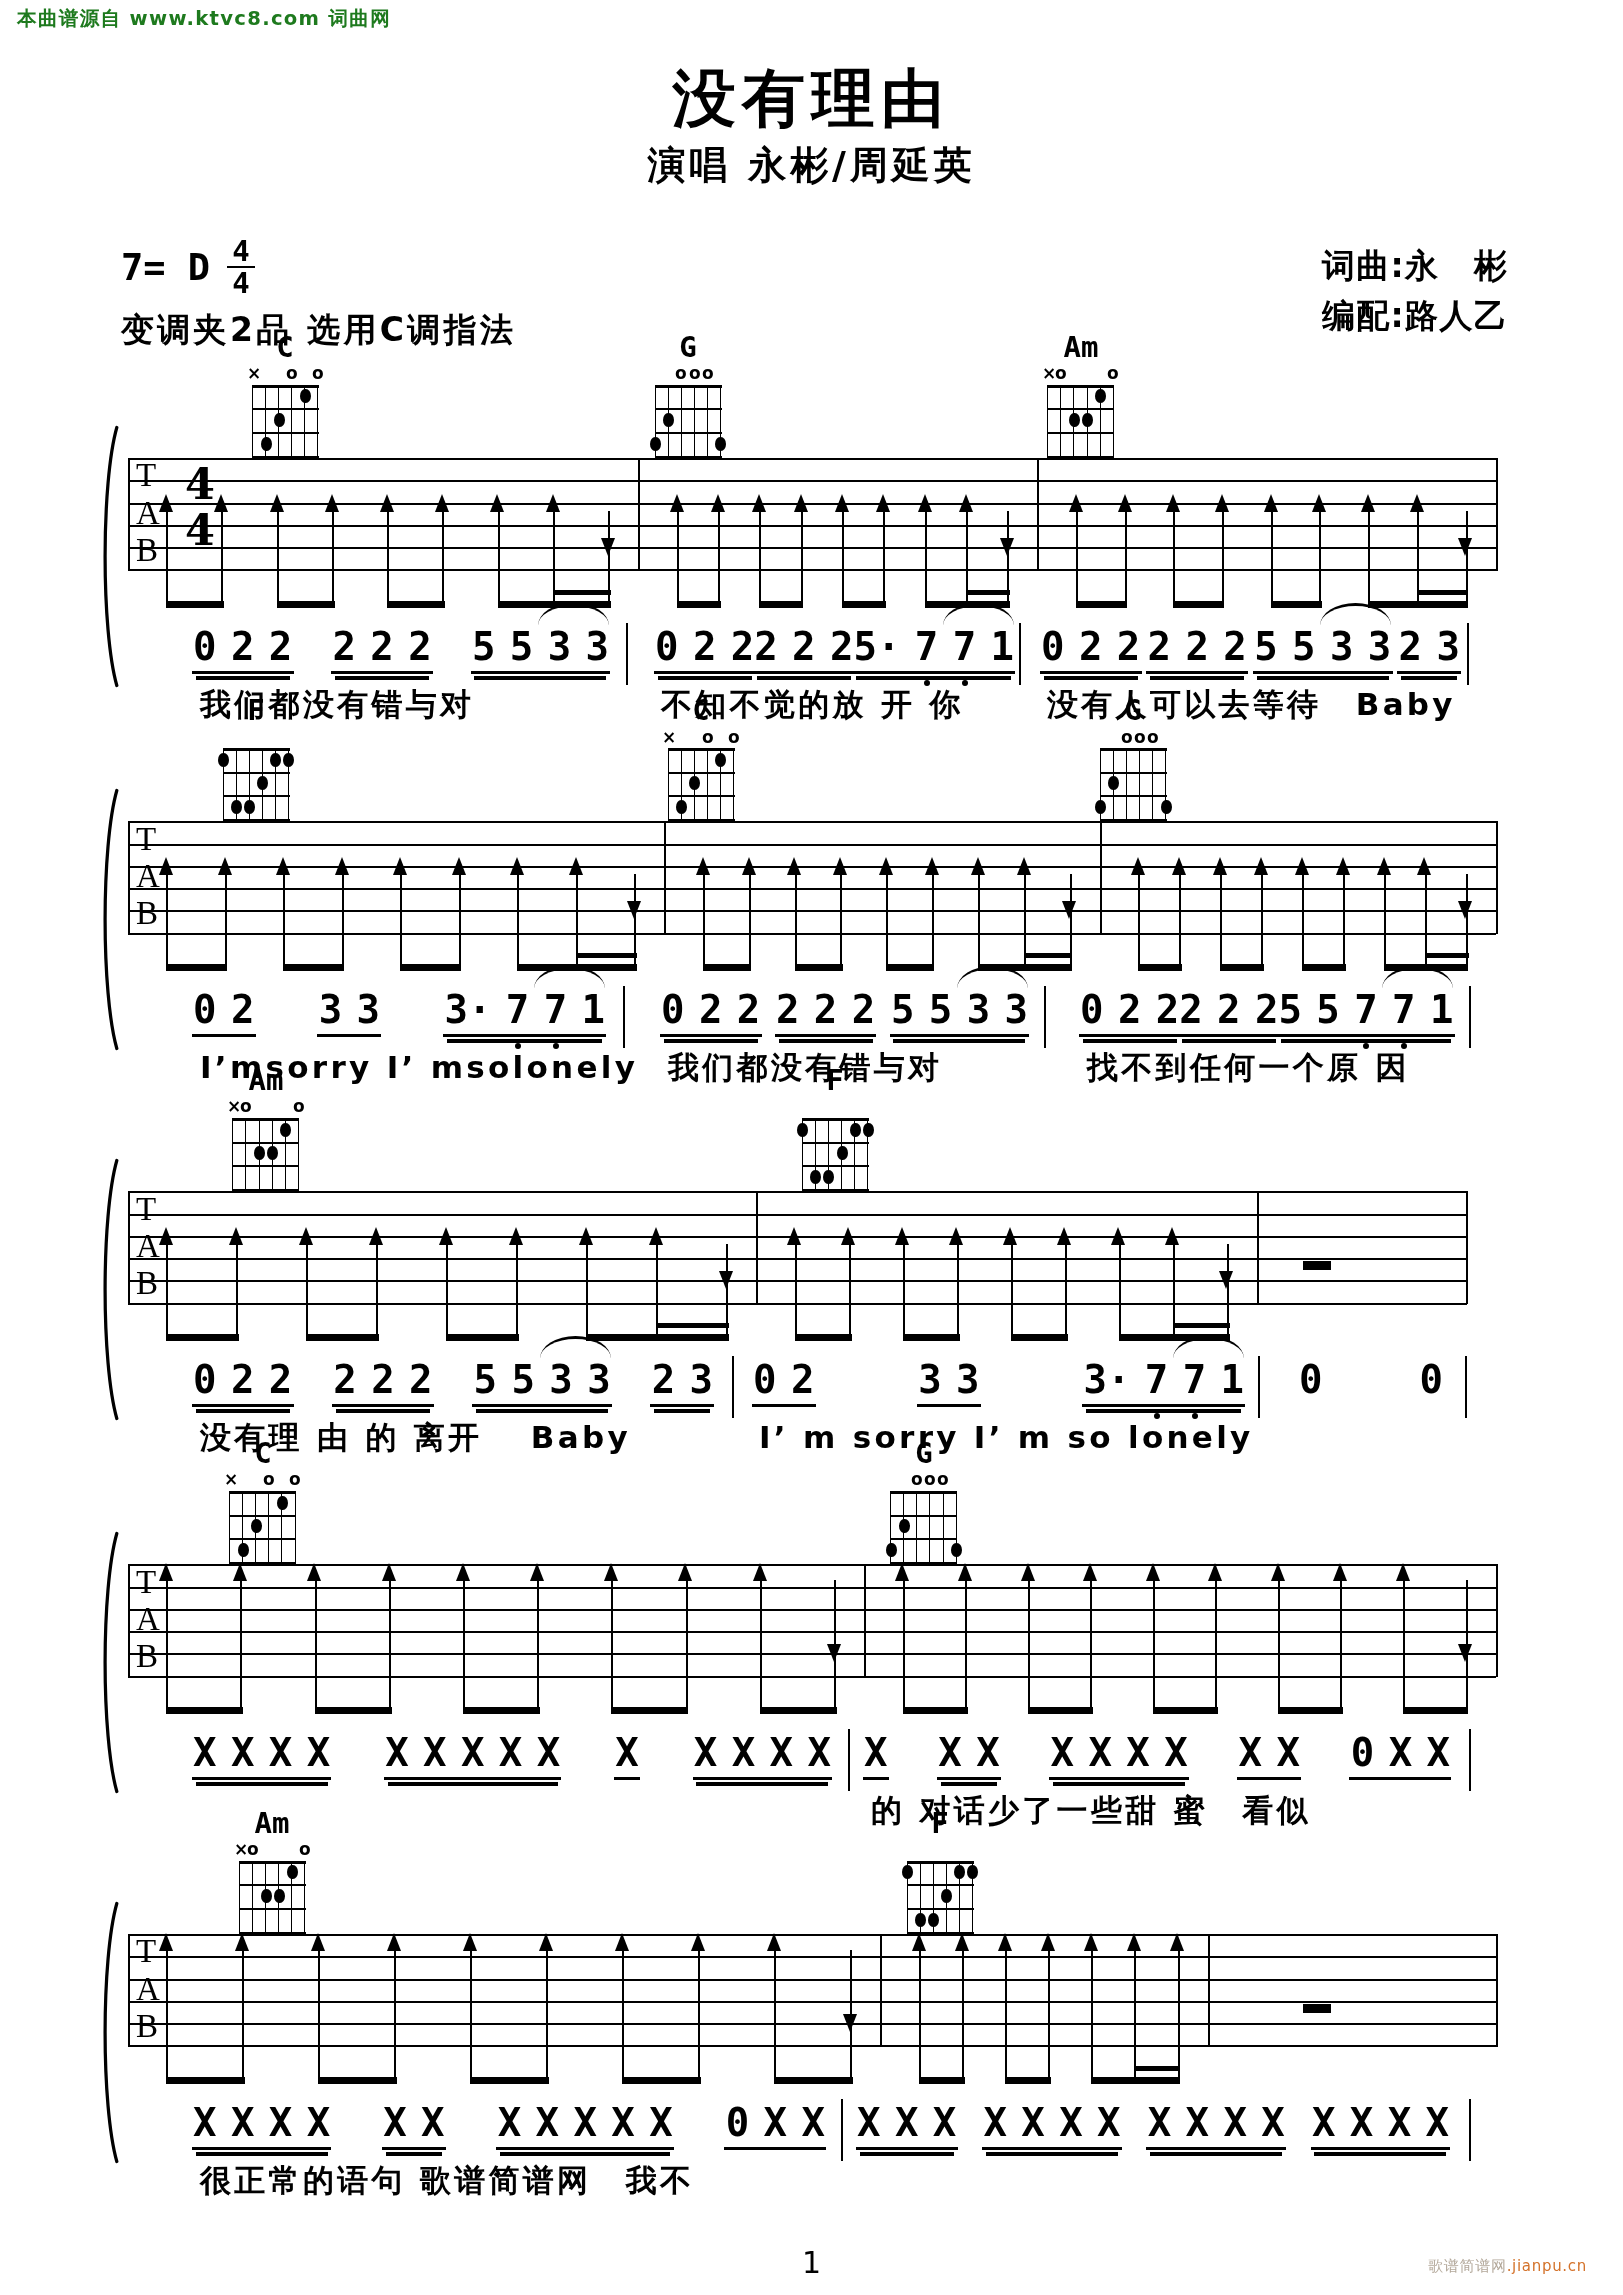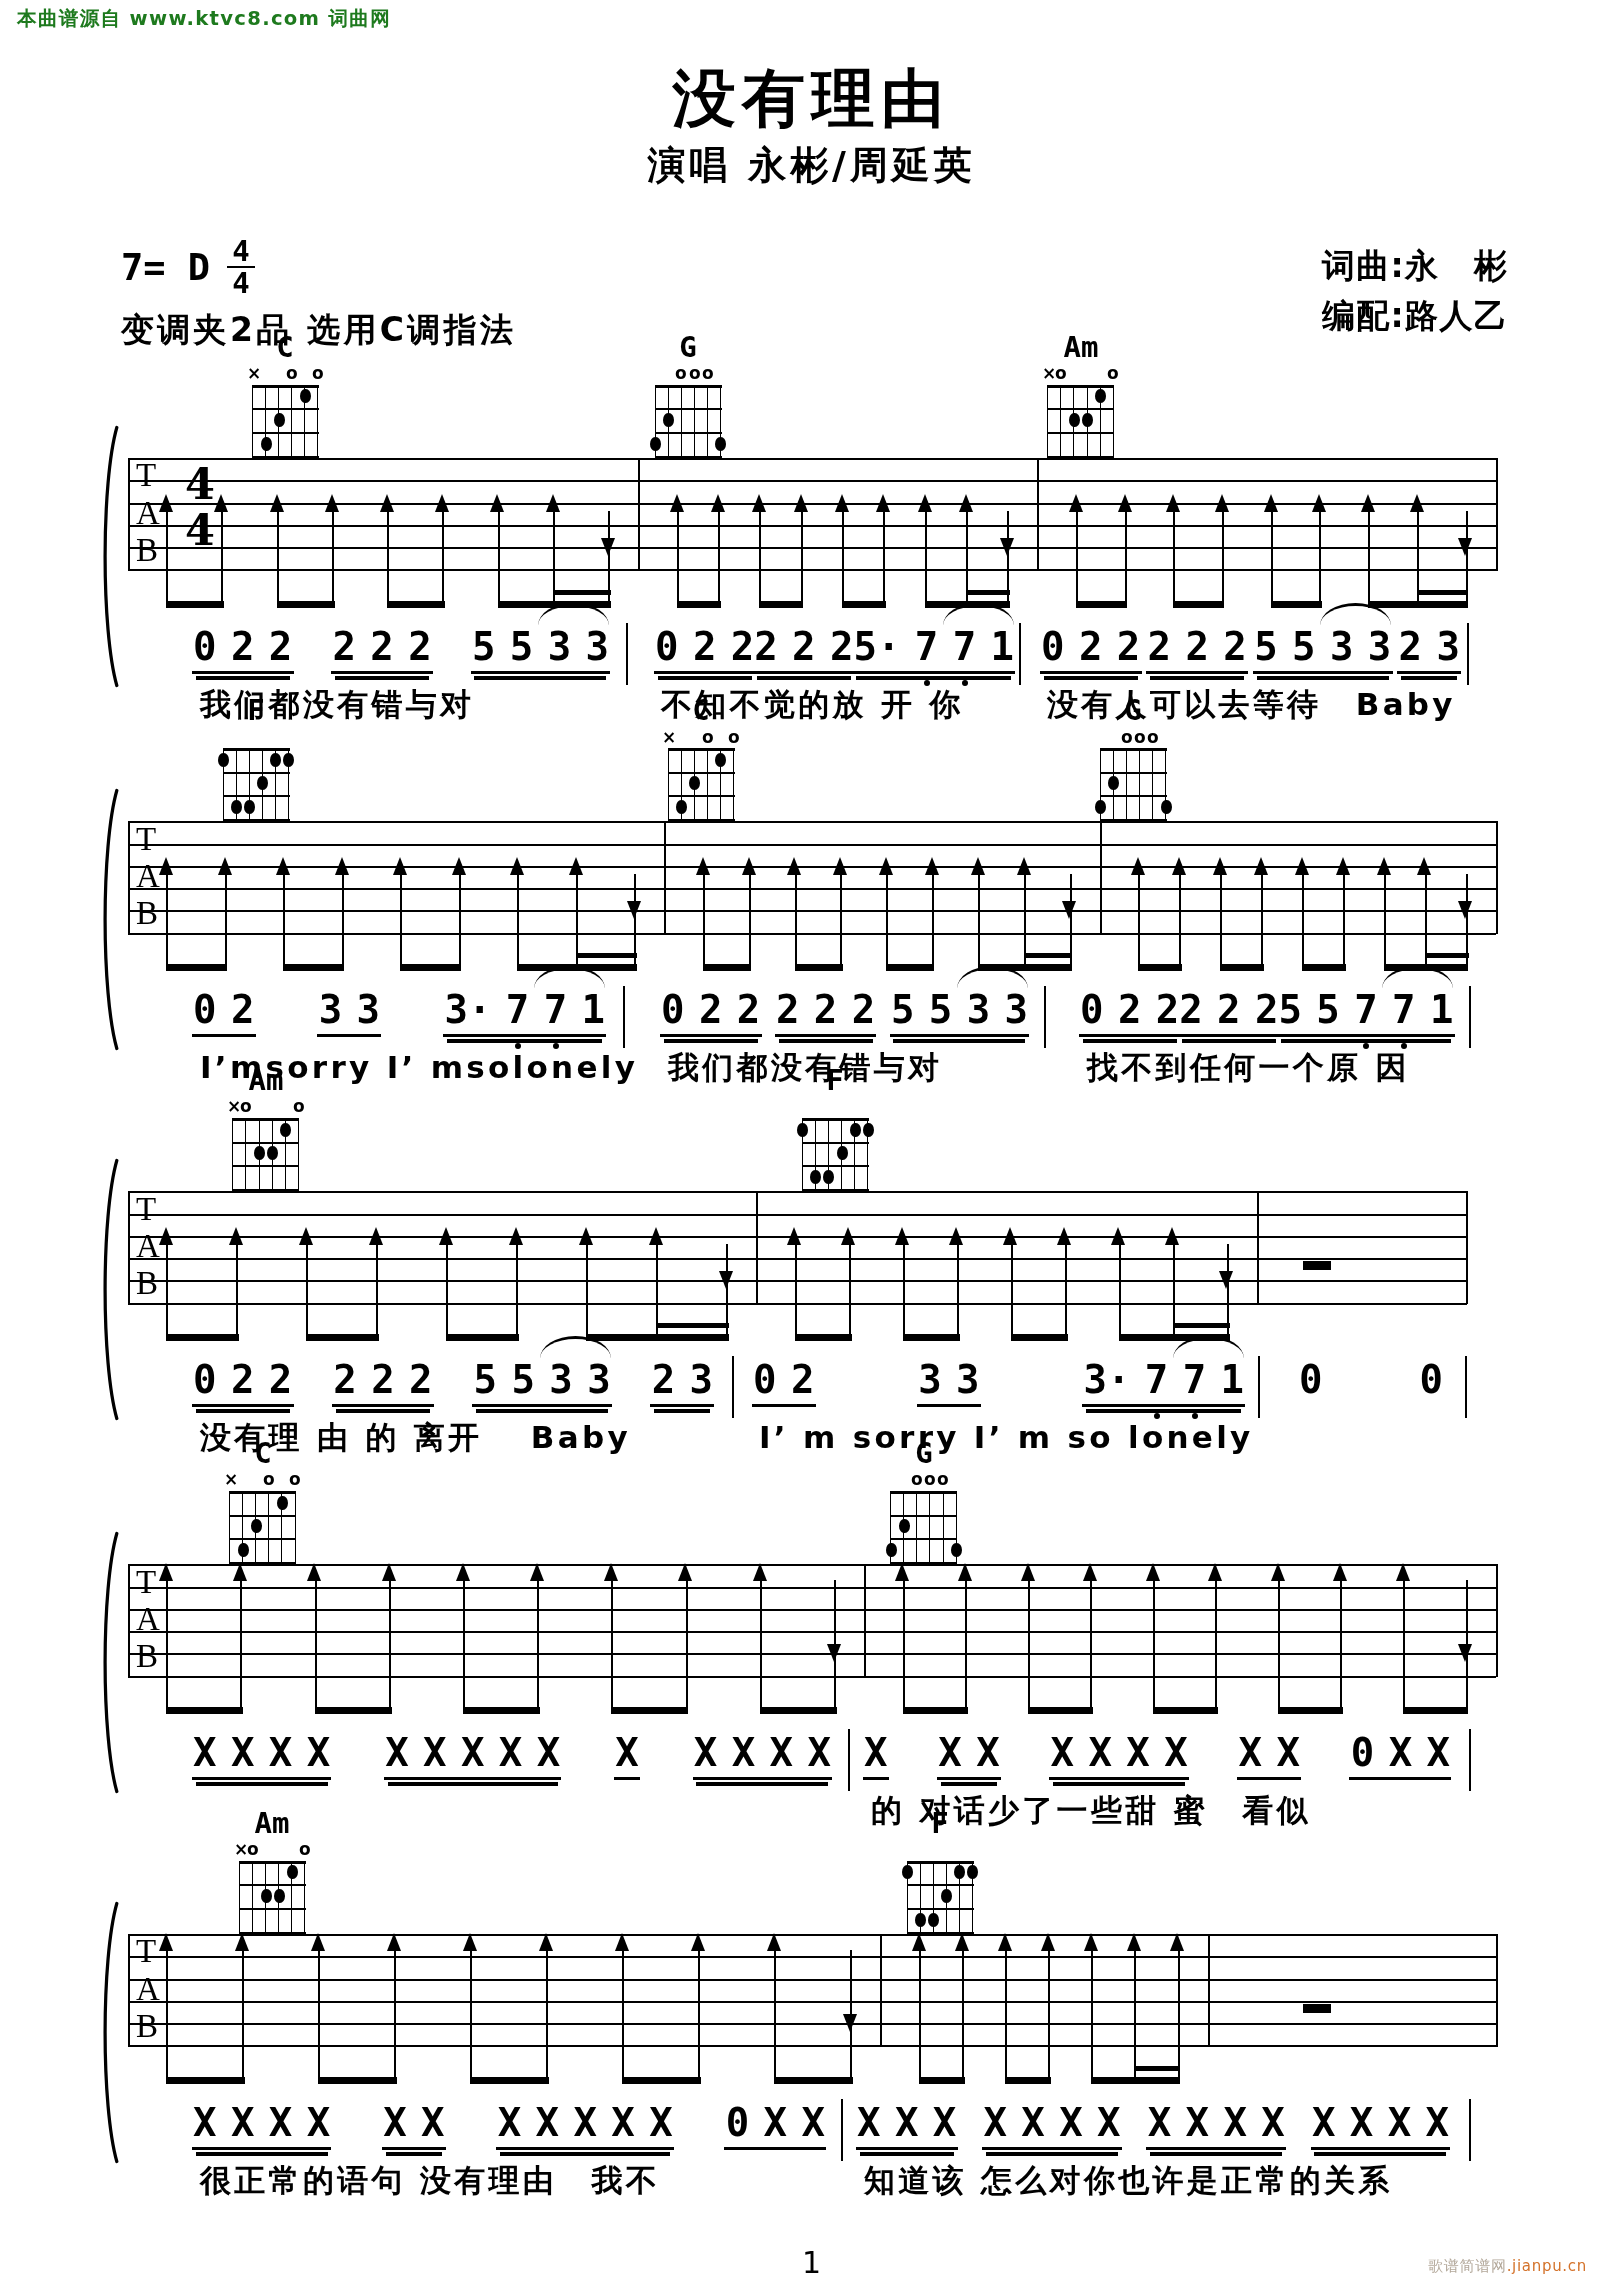--- a/index.html
+++ b/index.html
@@ -929,21 +929,21 @@
           <i style="position: absolute; left: -1.3px; right: -1.3px; bottom: -7.9px; height: 3.3px; background: rgb(0, 0, 0);"></i>
           <i style="position: absolute; left: 2.6px; right: 2.6px; bottom: -13.7px; height: 3.3px; background: rgb(0, 0, 0);"></i>
         </div>
         <div style="position: relative; display: inline-flex; gap: 14.4px;">
           <span style="position: relative; font: 600 39px / 1 &quot;DejaVu Sans Mono&quot;, monospace;">0</span>
           <span style="position: relative; font: 600 39px / 1 &quot;DejaVu Sans Mono&quot;, monospace;">X</span>
           <span style="position: relative; font: 600 39px / 1 &quot;DejaVu Sans Mono&quot;, monospace;">X</span>
           <i style="position: absolute; left: -1.3px; right: -1.3px; bottom: -7.9px; height: 3.3px; background: rgb(0, 0, 0);"></i>
         </div>
       </div>
-      <div style="position: absolute; left: 200px; top: 2165px; font: 600 31px / 1 &quot;DejaVu Sans&quot;, sans-serif; letter-spacing: 3.3px; white-space: pre;">很正常的语句 没有理由　我不</div>
+      <div style="position: absolute; left: 200px; top: 2165px; font: 600 31px / 1 &quot;DejaVu Sans&quot;, sans-serif; letter-spacing: 3.3px; white-space: pre;">很正常的语句 歌谱简谱网　我不</div>
       <div style="position: absolute; left: 857px; top: 2103px; width: 592px; display: flex; justify-content: space-between; align-items: flex-start;">
         <div style="position: relative; display: inline-flex; gap: 14.4px;">
           <span style="position: relative; font: 600 39px / 1 &quot;DejaVu Sans Mono&quot;, monospace;">X</span>
           <span style="position: relative; font: 600 39px / 1 &quot;DejaVu Sans Mono&quot;, monospace;">X</span>
           <span style="position: relative; font: 600 39px / 1 &quot;DejaVu Sans Mono&quot;, monospace;">X</span>
           <i style="position: absolute; left: -1.3px; right: -1.3px; bottom: -7.9px; height: 3.3px; background: rgb(0, 0, 0);"></i>
           <i style="position: absolute; left: 2.6px; right: 2.6px; bottom: -13.7px; height: 3.3px; background: rgb(0, 0, 0);"></i>
         </div>
         <div style="position: relative; display: inline-flex; gap: 14.4px;">
           <span style="position: relative; font: 600 39px / 1 &quot;DejaVu Sans Mono&quot;, monospace;">X</span>
@@ -963,21 +963,20 @@
         </div>
         <div style="position: relative; display: inline-flex; gap: 14.4px;">
           <span style="position: relative; font: 600 39px / 1 &quot;DejaVu Sans Mono&quot;, monospace;">X</span>
           <span style="position: relative; font: 600 39px / 1 &quot;DejaVu Sans Mono&quot;, monospace;">X</span>
           <span style="position: relative; font: 600 39px / 1 &quot;DejaVu Sans Mono&quot;, monospace;">X</span>
           <span style="position: relative; font: 600 39px / 1 &quot;DejaVu Sans Mono&quot;, monospace;">X</span>
           <i style="position: absolute; left: -1.3px; right: -1.3px; bottom: -7.9px; height: 3.3px; background: rgb(0, 0, 0);"></i>
           <i style="position: absolute; left: 2.6px; right: 2.6px; bottom: -13.7px; height: 3.3px; background: rgb(0, 0, 0);"></i>
         </div>
       </div>
-      <div style="position: absolute; left: 864px; top: 2165px; font: 600 31px / 1 &quot;DejaVu Sans&quot;, sans-serif; letter-spacing: 3.3px; white-space: pre;">知道该 怎么对你也许是正常的关系</div>
     </div>
 
   <div class="abs pagenum">1</div>
   <div class="abs wm-bottom">
     <span class="wm-site">歌谱简谱网</span><span class="wm-domain">.jianpu.cn</span>
   </div>
 </div>
 
 
 </body></html>

